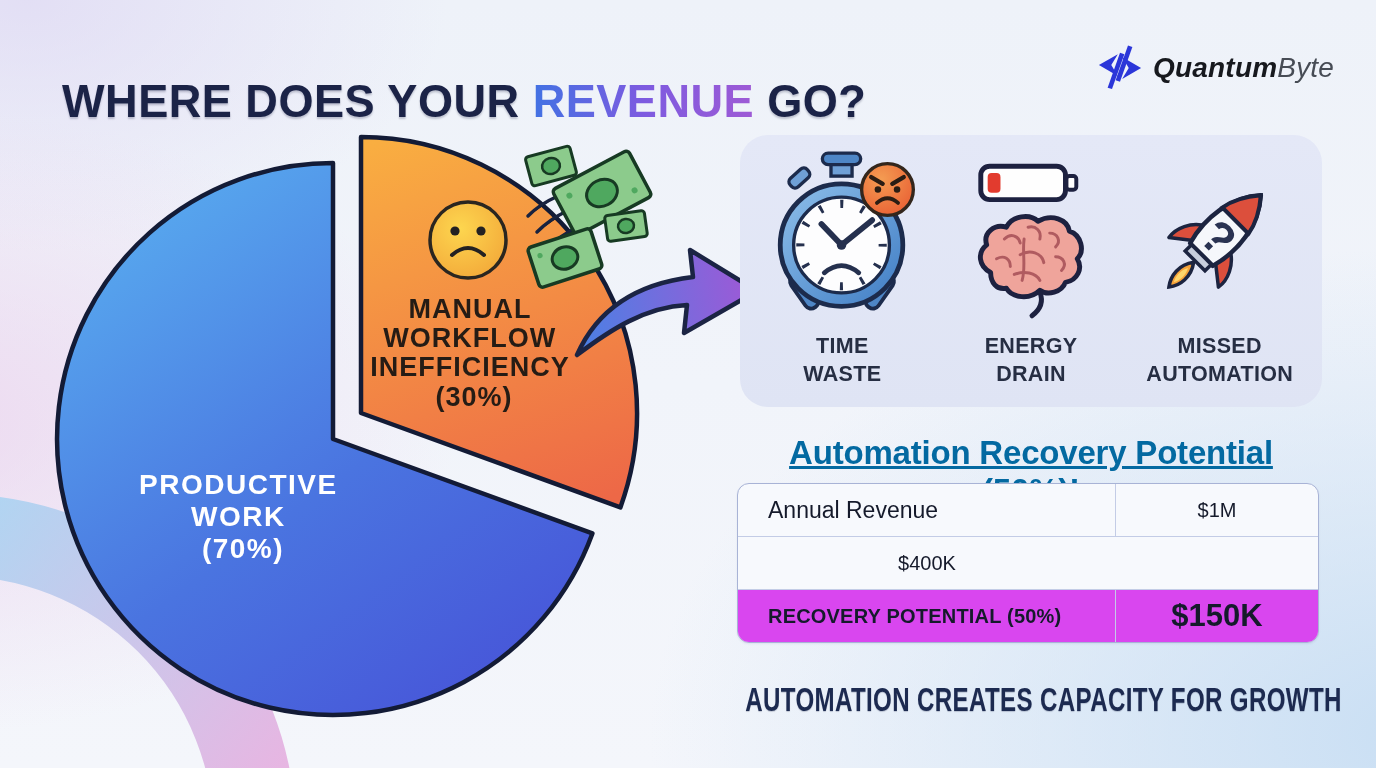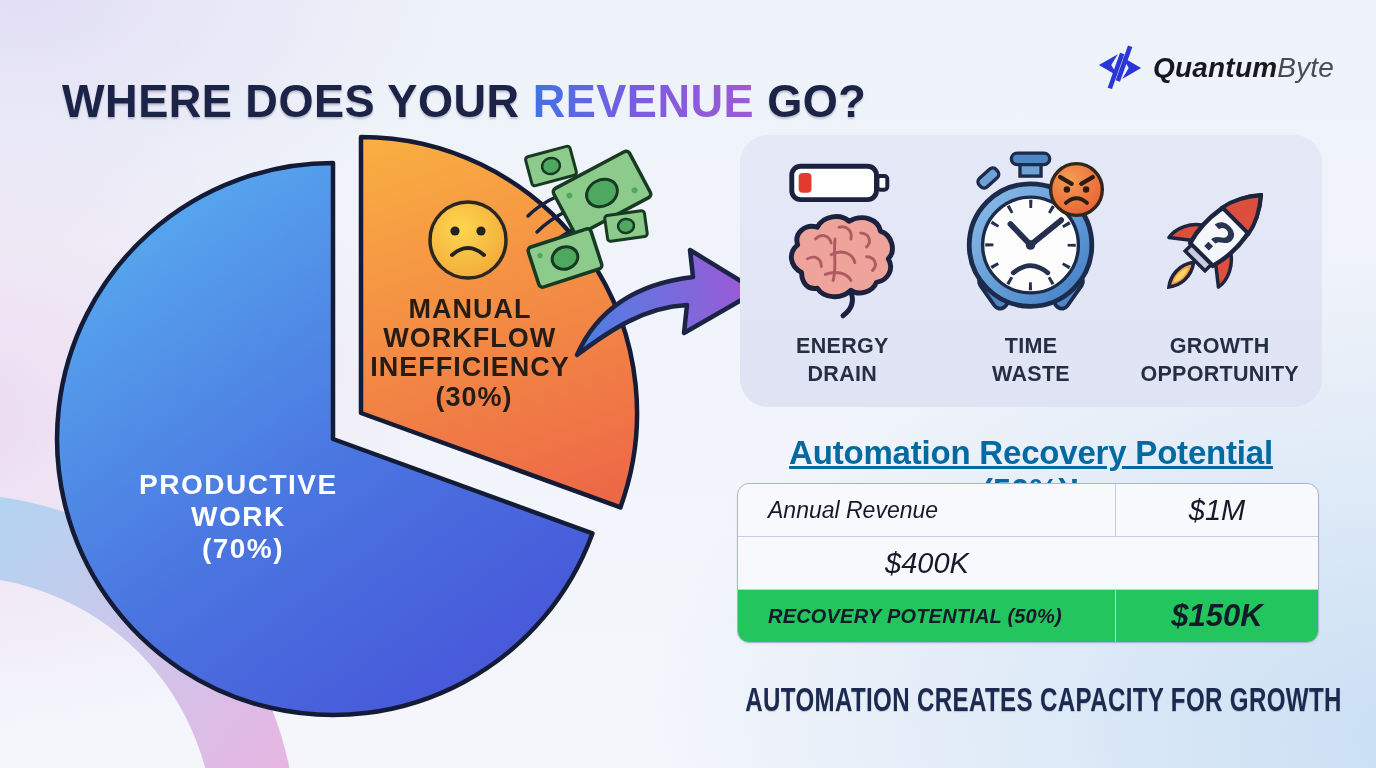--- a/index.html
+++ b/index.html
@@ -44,25 +44,25 @@
   
   .recovery-heading{
     position:absolute;left:740px;top:434px;width:582px;text-align:center;
     font-size:33px;font-weight:700;letter-spacing:-.2px;color:#0369a1;text-decoration:underline;
   }
   .rtable{
     position:absolute;left:737px;top:483px;width:582px;box-sizing:border-box;
     border:1.5px solid #A8B3D6;border-radius:12px;overflow:hidden;
     background:#F7F9FD;box-shadow:0 1px 2px rgba(40,55,110,.08);
   }
-  .rrow{display:grid;grid-template-columns:1fr 202px;height:52px;border-top:1.5px solid #C3CCE6;font-style:italic;}
+  .rrow{display:grid;grid-template-columns:1fr 202px;height:52px;border-top:1.5px solid #C3CCE6;}
   .rrow:first-child{border-top:none;}
   .rcell-l{display:flex;align-items:center;padding-left:30px;font-size:23px;color:#151A2B;border-right:1.5px solid #C3CCE6;}
-  .rcell-v{display:flex;align-items:center;justify-content:center;font-size:29px;color:#151A2B;}
-  .rrow.em{background:#22c55e;}
+  .rcell-v{display:flex;align-items:center;justify-content:center;font-size:20px;color:#151A2B;}
+  .rrow.em{background:#d946ef;}
   .rrow.em .rcell-l{font-weight:700;font-size:20px;letter-spacing:.2px;}
   .rrow.em .rcell-v{font-weight:700;font-size:31px;}
   
   .tagline{
     position:absolute;left:640px;top:676px;width:780px;text-align:center;white-space:nowrap;
     font-size:33px;font-weight:700;color:#1C2A50;line-height:48px;
     transform:scaleX(.73);transform-origin:center;letter-spacing:.5px;
     text-shadow:0 1px 1px rgba(20,25,60,.2);
   }
 </style>
@@ -160,20 +160,67 @@
       <path d="M30 12 L4 27 L30 42 L21 27 Z"></path>
       <path d="M33 10 L39 12 L22 60 L16 58 Z"></path>
       <path d="M36 16 L62 31 L36 46 L45 31 Z"></path>
       <path d="M44 0 L50 2 L33 50 L27 48 Z"></path>
     </g>
   </svg>
   <div class="logo-text"><span class="b">Quantum</span><span class="l">Byte</span></div>
 </div>
 
 <div class="panel">
+
+  <div class="impact">
+    <div class="icon-box">
+      <svg width="158" height="172" viewBox="0 0 165 175">
+        <defs>
+          <linearGradient id="gClock" x1="0" y1="0" x2="1" y2="1">
+            <stop offset="0" stop-color="#8FC0EA"></stop>
+              <stop offset="1" stop-color="#3F7CC4"></stop>
+          </linearGradient>
+          <radialGradient id="gAngry" cx=".38" cy=".3" r=".85">
+            <stop offset="0" stop-color="#F49C52"></stop>
+              <stop offset="1" stop-color="#E85A31"></stop>
+          </radialGradient>
+        </defs>
+        <g transform="rotate(-35 45 150)">
+            <rect x="38" y="126" width="15" height="40" rx="7" fill="#4E86C6" stroke="#1C2B4C" stroke-width="4"></rect>
+          </g>
+        <g transform="rotate(35 120 150)">
+            <rect x="112" y="126" width="15" height="40" rx="7" fill="#4E86C6" stroke="#1C2B4C" stroke-width="4"></rect>
+          </g>
+        <g transform="rotate(-42 38 28)">
+            <rect x="26" y="22" width="24" height="12" rx="5" fill="#6FA0D6" stroke="#1C2B4C" stroke-width="3.5"></rect>
+          </g>
+        <rect x="71" y="10" width="22" height="16" fill="#6FA0D6" stroke="#1C2B4C" stroke-width="3.5"></rect>
+        <rect x="62" y="2" width="40" height="12" rx="6" fill="#4E86C6" stroke="#1C2B4C" stroke-width="3.5"></rect>
+        <circle cx="82" cy="98" r="64" fill="url(#gClock)" stroke="#1C2B4C" stroke-width="5"></circle>
+        <circle cx="82" cy="98" r="50" fill="#FDFDFE" stroke="#1C2B4C" stroke-width="3.5"></circle>
+        <circle cx="82" cy="98" r="43" fill="none" stroke="#25304E" stroke-width="8.5" stroke-dasharray="3.2 19.31" stroke-dashoffset="1.6"></circle>
+        <circle cx="82" cy="98" r="37" fill="#FDFDFE"></circle>
+        <line x1="82" y1="98" x2="114" y2="72" stroke="#25304E" stroke-width="6" stroke-linecap="round"></line>
+        <line x1="82" y1="98" x2="61" y2="76" stroke="#25304E" stroke-width="6" stroke-linecap="round"></line>
+        <circle cx="82" cy="98" r="5" fill="#25304E"></circle>
+        <path d="M64 127 Q82 112 100 127" fill="none" stroke="#25304E" stroke-width="5" stroke-linecap="round"></path>
+        <g transform="translate(130,40)">
+          <circle r="27" fill="url(#gAngry)" stroke="#33261C" stroke-width="3.5"></circle>
+          <path d="M-17 -13 L-5 -6 M17 -13 L5 -6" stroke="#2A1D14" stroke-width="4.5" stroke-linecap="round"></path>
+          <circle cx="-10" cy="0" r="3.4" fill="#2A1D14"></circle>
+            <circle cx="10" cy="0" r="3.4" fill="#2A1D14"></circle>
+          <path d="M-11 14 Q0 4 11 14" fill="none" stroke="#2A1D14" stroke-width="4" stroke-linecap="round"></path>
+        </g>
+      </svg>
+    </div>
+    <div class="impact-label">
+      <div>TIME</div>
+      <div>WASTE</div>
+    </div>
+  </div>
 
   <div class="impact">
     <div class="icon-box">
       <svg width="128" height="160" viewBox="0 0 130 160">
         <rect x="14" y="4" width="86" height="34" rx="9" fill="#FEFEFE" stroke="#1D2140" stroke-width="5"></rect>
         <rect x="101" y="14" width="10" height="14" rx="3" fill="#FEFEFE" stroke="#1D2140" stroke-width="4"></rect>
         <rect x="21" y="11" width="13" height="20" rx="4" fill="#E23B2E"></rect>
         <g transform="translate(0,50)">
           <path d="M24 62 C12 56 10 42 20 34 C16 22 28 12 40 16 C46 4 64 2 72 10 C86 2 102 8 104 20 C116 24 120 40 112 48 C118 58 112 70 100 72 C96 82 82 86 74 80 C64 90 46 88 40 78 C30 80 24 72 24 62 Z" fill="#EFA49B" stroke="#1D2140" stroke-width="5" stroke-linejoin="round"></path>
           <path d="M74 82 C78 92 74 100 66 106" fill="none" stroke="#1D2140" stroke-width="5" stroke-linecap="round"></path>
@@ -191,83 +238,36 @@
       </svg>
     </div>
     <div class="impact-label">
       <div>ENERGY</div>
       <div>DRAIN</div>
     </div>
   </div>
 
   <div class="impact">
     <div class="icon-box">
-      <svg width="158" height="172" viewBox="0 0 165 175">
-        <defs>
-          <linearGradient id="gClock" x1="0" y1="0" x2="1" y2="1">
-            <stop offset="0" stop-color="#8FC0EA"></stop>
-              <stop offset="1" stop-color="#3F7CC4"></stop>
-          </linearGradient>
-          <radialGradient id="gAngry" cx=".38" cy=".3" r=".85">
-            <stop offset="0" stop-color="#F49C52"></stop>
-              <stop offset="1" stop-color="#E85A31"></stop>
-          </radialGradient>
-        </defs>
-        <g transform="rotate(-35 45 150)">
-            <rect x="38" y="126" width="15" height="40" rx="7" fill="#4E86C6" stroke="#1C2B4C" stroke-width="4"></rect>
-          </g>
-        <g transform="rotate(35 120 150)">
-            <rect x="112" y="126" width="15" height="40" rx="7" fill="#4E86C6" stroke="#1C2B4C" stroke-width="4"></rect>
-          </g>
-        <g transform="rotate(-42 38 28)">
-            <rect x="26" y="22" width="24" height="12" rx="5" fill="#6FA0D6" stroke="#1C2B4C" stroke-width="3.5"></rect>
-          </g>
-        <rect x="71" y="10" width="22" height="16" fill="#6FA0D6" stroke="#1C2B4C" stroke-width="3.5"></rect>
-        <rect x="62" y="2" width="40" height="12" rx="6" fill="#4E86C6" stroke="#1C2B4C" stroke-width="3.5"></rect>
-        <circle cx="82" cy="98" r="64" fill="url(#gClock)" stroke="#1C2B4C" stroke-width="5"></circle>
-        <circle cx="82" cy="98" r="50" fill="#FDFDFE" stroke="#1C2B4C" stroke-width="3.5"></circle>
-        <circle cx="82" cy="98" r="43" fill="none" stroke="#25304E" stroke-width="8.5" stroke-dasharray="3.2 19.31" stroke-dashoffset="1.6"></circle>
-        <circle cx="82" cy="98" r="37" fill="#FDFDFE"></circle>
-        <line x1="82" y1="98" x2="114" y2="72" stroke="#25304E" stroke-width="6" stroke-linecap="round"></line>
-        <line x1="82" y1="98" x2="61" y2="76" stroke="#25304E" stroke-width="6" stroke-linecap="round"></line>
-        <circle cx="82" cy="98" r="5" fill="#25304E"></circle>
-        <path d="M64 127 Q82 112 100 127" fill="none" stroke="#25304E" stroke-width="5" stroke-linecap="round"></path>
-        <g transform="translate(130,40)">
-          <circle r="27" fill="url(#gAngry)" stroke="#33261C" stroke-width="3.5"></circle>
-          <path d="M-17 -13 L-5 -6 M17 -13 L5 -6" stroke="#2A1D14" stroke-width="4.5" stroke-linecap="round"></path>
-          <circle cx="-10" cy="0" r="3.4" fill="#2A1D14"></circle>
-            <circle cx="10" cy="0" r="3.4" fill="#2A1D14"></circle>
-          <path d="M-11 14 Q0 4 11 14" fill="none" stroke="#2A1D14" stroke-width="4" stroke-linecap="round"></path>
-        </g>
-      </svg>
-    </div>
-    <div class="impact-label">
-      <div>TIME</div>
-      <div>WASTE</div>
-    </div>
-  </div>
-
-  <div class="impact">
-    <div class="icon-box">
       <svg width="150" height="158" viewBox="0 0 150 158">
         <g transform="translate(72,76) rotate(45)">
           <path d="M0 33 C9 45 7 59 0 68 C-7 59 -9 45 0 33 Z" fill="#F6A33B" stroke="#1C2440" stroke-width="3.5"></path>
           <path d="M0 41 C4 48 3 56 0 61 C-3 56 -4 48 0 41 Z" fill="#FFD66B"></path>
           <path d="M-16 -2 C-31 6 -37 22 -35 33 L-16 18 Z" fill="#DC4F3C" stroke="#1C2440" stroke-width="3.5" stroke-linejoin="round"></path>
           <path d="M16 -2 C31 6 37 22 35 33 L16 18 Z" fill="#DC4F3C" stroke="#1C2440" stroke-width="3.5" stroke-linejoin="round"></path>
           <path d="M0 -62 C20 -40 24 -6 16 22 L-16 22 C-24 -6 -20 -40 0 -62 Z" fill="#F5F7FB" stroke="#1C2440" stroke-width="4.5" stroke-linejoin="round"></path>
           <path d="M0 -62 C12 -48 17 -36 18.5 -26 L-18.5 -26 C-17 -36 -12 -48 0 -62 Z" fill="#DC4F3C" stroke="#1C2440" stroke-width="4"></path>
           <rect x="-14" y="22" width="28" height="9" fill="#C7CEDC" stroke="#1C2440" stroke-width="3.5"></rect>
           <text x="0" y="14" text-anchor="middle" font-family="Liberation Sans, sans-serif" font-weight="700" font-size="46" fill="#2A3352">?</text>
         </g>
       </svg>
     </div>
     <div class="impact-label">
-      <div>GROWTH</div>
-      <div>OPPORTUNITY</div>
+      <div>MISSED</div>
+      <div>AUTOMATION</div>
     </div>
   </div>
 
 </div>
 
 <div class="recovery-heading">Automation Recovery Potential (50%)!</div>
 
 <div class="rtable">
   <div class="rrow">
     <div class="rcell-l">Annual Revenue</div>

